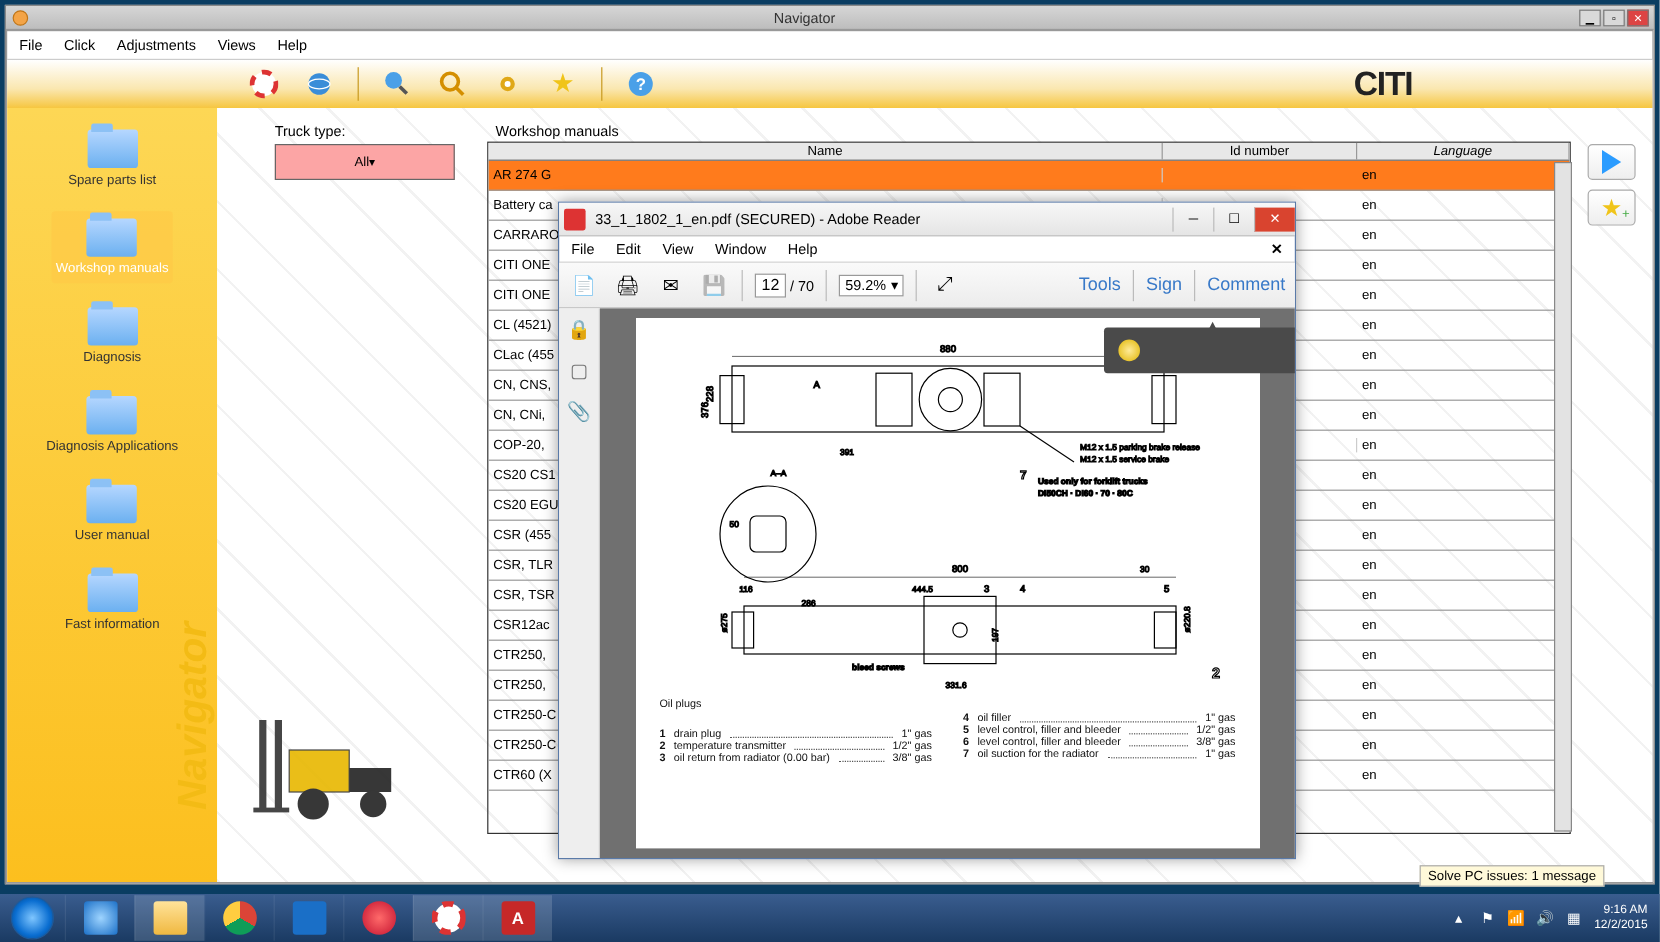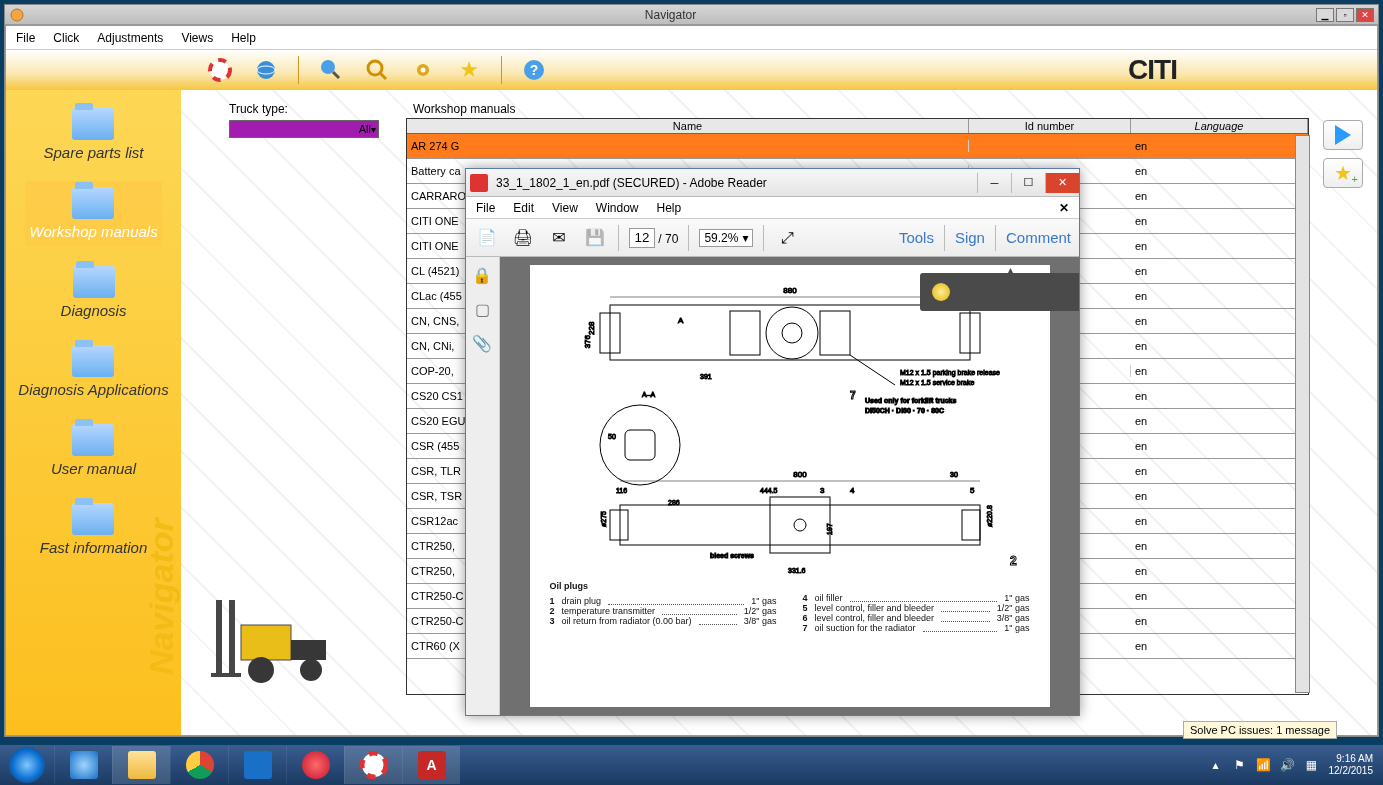--- a/index.html
+++ b/index.html
@@ -18,30 +18,30 @@
 .app { position: absolute; left: 0; top: 20px; right: 0; bottom: 0; background: #fff; border: 1px solid #999; }
 .menubar { height: 24px; display: flex; align-items: center; gap: 18px; padding: 0 10px; font-size: 12px; border-bottom: 1px solid #ccc; }
 .menubar span { cursor: pointer; }
 
 .toolbar { height: 40px; background: linear-gradient(#fff,#fae7b0 60%,#f6c640); display: flex; align-items: center; padding: 0 200px 0 200px; gap: 18px; }
 .tb-icon { width: 28px; height: 28px; display: flex; align-items: center; justify-content: center; cursor: pointer; }
 .brand { margin-left: auto; font-size: 28px; font-weight: 700; color: #222; letter-spacing: -1px; font-family: Arial, sans-serif; }
 
 .body-row { display: flex; height: calc(100% - 64px); }
 .sidebar { width: 175px; background: linear-gradient(#fdd755,#fcbf1e); display: flex; flex-direction: column; align-items: center; padding-top: 12px; gap: 14px; }
-.side-item { display: flex; flex-direction: column; align-items: center; gap: 4px; cursor: pointer; font-size: 15px; color: #333; text-align: center; padding: 6px 4px; border-radius: 3px; font-style: italic; }
+.side-item { display: flex; flex-direction: column; align-items: center; gap: 4px; cursor: pointer; font-size: 11px; color: #333; text-align: center; padding: 6px 4px; border-radius: 3px; }
 .side-item.selected { background: rgba(255,200,70,0.6); color: #fff; }
 .folder-ico { width: 42px; height: 32px; background: linear-gradient(#b6d7ff,#6bb0f0); border-radius: 3px; position: relative; }
 .folder-ico::before { content:""; position:absolute; top:-5px; left:3px; width:18px; height:7px; background:#8cc1f5; border-radius:2px 2px 0 0; }
 
 .content { flex: 1; position: relative; background: #fff; }
 .watermark { position:absolute; inset:0; opacity:0.05; background: repeating-linear-gradient(45deg,#000 0 2px,transparent 2px 40px); pointer-events:none; }
 
 .field-lbl { position: absolute; left: 48px; top: 12px; font-size: 12px; }
-.select { position: absolute; left: 48px; top: 30px; width: 150px; height: 18px; border:1px solid #666; font-size:11px; padding:0 2px; background:#a21caf; cursor:pointer; display:flex; align-items:center; justify-content:flex-end; }
+.select { position: absolute; left: 48px; top: 30px; width: 150px; height: 30px; border:1px solid #666; font-size:11px; padding:0 2px; background:#fca5a5; cursor:pointer; display:flex; align-items:center; justify-content:center; }
 .select::after { content:"▾"; font-size:10px; }
 
 .section-lbl { position: absolute; left: 232px; top: 12px; font-size: 12px; }
 
 .grid-wrap { position: absolute; left: 225px; top: 28px; right: 68px; bottom: 40px; border:1px solid #333; overflow:hidden; }
 .grid-head { display:flex; background:#e8e8e8; border-bottom:1px solid #666; }
 .gh { font-size:11px; text-align:center; border-right:1px solid #999; padding:1px 0; }
 .gh.name { flex: 0 0 562px; }
 .gh.id { flex: 0 0 162px; }
 .gh.lang { flex: 1; font-style: italic; }
@@ -80,21 +80,21 @@
 .pt-spacer { flex:1; }
 .pt-link { color:#3879c8; font-size:15px; cursor:pointer; }
 
 .pdf-body { display:flex; height: calc(100% - 88px); }
 .pdf-side { width:34px; background:#eee; border-right:1px solid #ccc; display:flex; flex-direction:column; align-items:center; gap:14px; padding-top:8px; }
 .pdf-side span { width:20px; height:20px; display:flex; align-items:center; justify-content:center; color:#777; cursor:pointer; }
 .pdf-doc { flex:1; background:#707070; display:flex; justify-content:center; padding:8px; overflow:hidden; }
 .pdf-page { background:#fff; width: 520px; height: 100%; padding:10px 20px; font-size:9px; color:#111; position:relative; }
 .drawing { border:0 solid #000; height: 300px; margin-bottom:6px; display:flex; align-items:center; justify-content:center; }
 .legend-cols { display:flex; gap: 26px; font-size:9px; }
-.legend-h { font-weight:bold; margin-bottom:5px; }
+.legend-h { font-weight:normal; margin-bottom:15px; }
 .leg-row { display:flex; gap:4px; }
 .leg-row b { width:8px; }
 .dots { flex:1; border-bottom:1px dotted #555; margin:0 3px; height:9px; }
 
 
 .tip { position:absolute; left:390px; top:8px; width:188px; background:#4a4a4a; color:#fff; font-size:11px; padding:10px 12px; border-radius:3px; z-index:5; }
 .tip::before { content:"▴"; position:absolute; top:-10px; left:88px; color:#4a4a4a; font-size:12px; }
 .tip-bulb { float:left; width:18px; height:18px; background:radial-gradient(circle,#ffeb99,#e0b400); border-radius:50%; margin-right:6px; }
 
 

